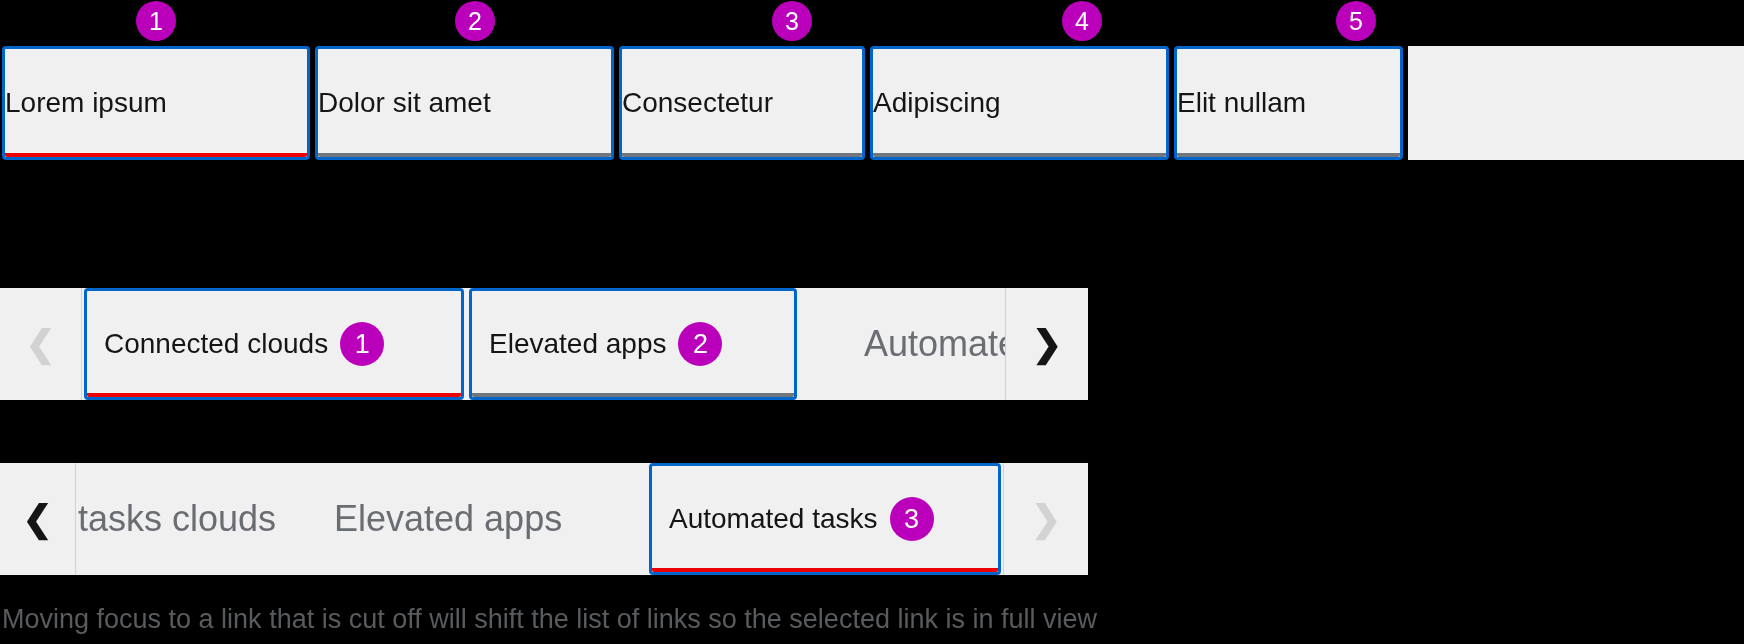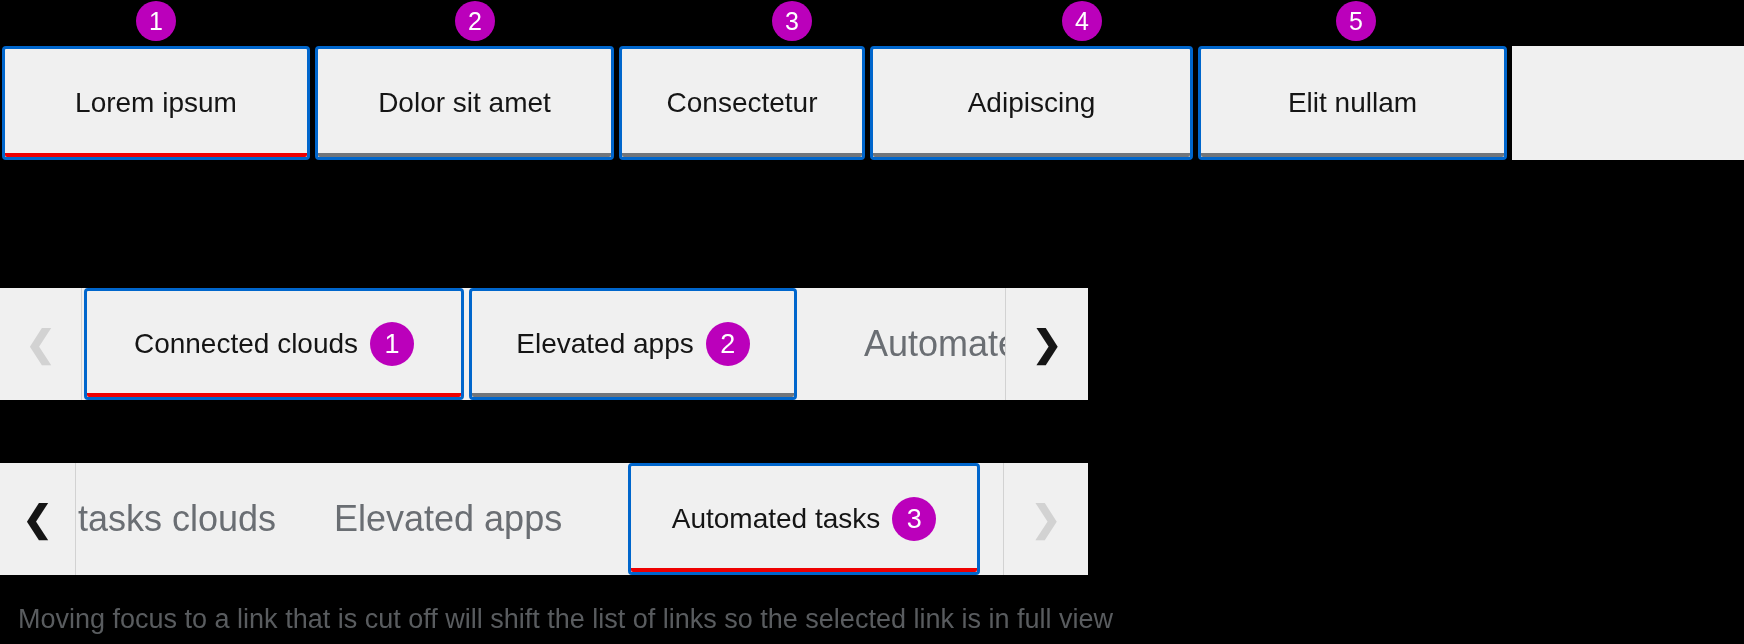--- a/index.html
+++ b/index.html
@@ -12,21 +12,21 @@
     position:absolute;top:1px;width:40px;height:40px;border-radius:50%;
     background:#bb00bb;color:#fff;font-size:25px;line-height:40px;text-align:center;
   }
   
   .topbar{
     position:absolute;left:0;top:46px;width:1744px;height:114px;
     display:flex;gap:5px;padding-left:2px;box-sizing:border-box;
   }
   .tab{
     position:relative;background:#f0f0f0;box-sizing:border-box;
-    display:flex;align-items:center;justify-content:center;flex:none;
+    display:flex;align-items:center;flex:none;
   }
   .tab.focused{border:3px solid #0066cc;border-radius:4px;}
   .tab-label{font-size:28px;color:#151515;white-space:nowrap;}
   .underline{position:absolute;left:0;right:0;bottom:0;height:4px;border-radius:0 0 2px 2px;}
   .underline.red{background:#ee0000;}
   .underline.gray{background:#72767b;}
   .tab-filler{flex:1;background:#f0f0f0;}
   
   .scrollbar{
     position:absolute;left:0;width:1088px;height:112px;background:#f0f0f0;
@@ -36,33 +36,33 @@
   #bar-end{top:463px;}
   .scroll-btn{
     flex:none;background:#f0f0f0;border:none;margin:0;padding:0;cursor:pointer;
     display:flex;align-items:center;justify-content:center;
   }
   .scroll-btn .chev{font-size:36px;font-weight:bold;color:#151515;line-height:1;}
   .scroll-btn.disabled .chev{color:#d2d2d2;}
   .div-right{border-right:1px solid #d2d2d2;}
   .div-left{border-left:1px solid #d2d2d2;}
   .viewport{position:relative;flex:1;overflow:hidden;display:flex;align-items:stretch;}
-  .viewport .tab{height:100%;}
+  .viewport .tab{height:100%;padding-left:17px;}
   .cut-label{
     position:absolute;top:0;height:100%;display:flex;align-items:center;
     font-size:36px;color:#6a6e73;white-space:nowrap;
   }
   .inline-badge{
     flex:none;width:44px;height:44px;border-radius:50%;margin-left:12px;
     background:#bb00bb;color:#fff;font-size:27px;line-height:44px;text-align:center;
   }
   .abs-tab{position:absolute;top:0;}
   
   .caption{
-    position:absolute;left:18px;top:604px;font-size:27px;color:#595c5f;white-space:nowrap;
+    position:absolute;left:2px;top:604px;font-size:27px;color:#595c5f;white-space:nowrap;
   }
 </style>
 </head>
 <body>
 
 <div class="stage">
 
   <div class="ann" style="left:136px">1</div>
   <div class="ann" style="left:455px">2</div>
   <div class="ann" style="left:772px">3</div>
@@ -75,25 +75,25 @@
       <span class="underline red"></span>
     </div>
     <div class="tab focused" style="width:299px">
       <span class="tab-label">Dolor sit amet</span>
       <span class="underline gray"></span>
     </div>
     <div class="tab focused" style="width:246px">
       <span class="tab-label">Consectetur</span>
       <span class="underline gray"></span>
     </div>
-    <div class="tab focused" style="width:323px">
+    <div class="tab focused" style="width:299px">
       <span class="tab-label">Adipiscing</span>
       <span class="underline gray"></span>
     </div>
-    <div class="tab focused" style="width:309px">
+    <div class="tab focused" style="width:229px">
       <span class="tab-label">Elit nullam</span>
       <span class="underline gray"></span>
     </div>
     <div class="tab-filler"></div>
   </div>
 
   <div class="scrollbar" id="bar-start">
     <button class="scroll-btn disabled div-right" style="width:82px">
       <span class="chev">❮</span>
     </button>
@@ -115,21 +115,21 @@
     </button>
   </div>
 
   <div class="scrollbar" id="bar-end">
     <button class="scroll-btn div-right" style="width:76px">
       <span class="chev">❮</span>
     </button>
     <div class="viewport">
       <span class="cut-label" style="left:2px">tasks clouds</span>
       <span class="cut-label" style="left:258px">Elevated apps</span>
-      <div class="tab focused abs-tab" style="left:552px;width:352px">
+      <div class="tab focused abs-tab" style="left:573px;width:352px">
         <span class="tab-label">Automated tasks</span>
         <span class="inline-badge">3</span>
         <span class="underline red"></span>
       </div>
     </div>
     <button class="scroll-btn disabled div-left" style="width:85px">
       <span class="chev">❯</span>
     </button>
   </div>
 

